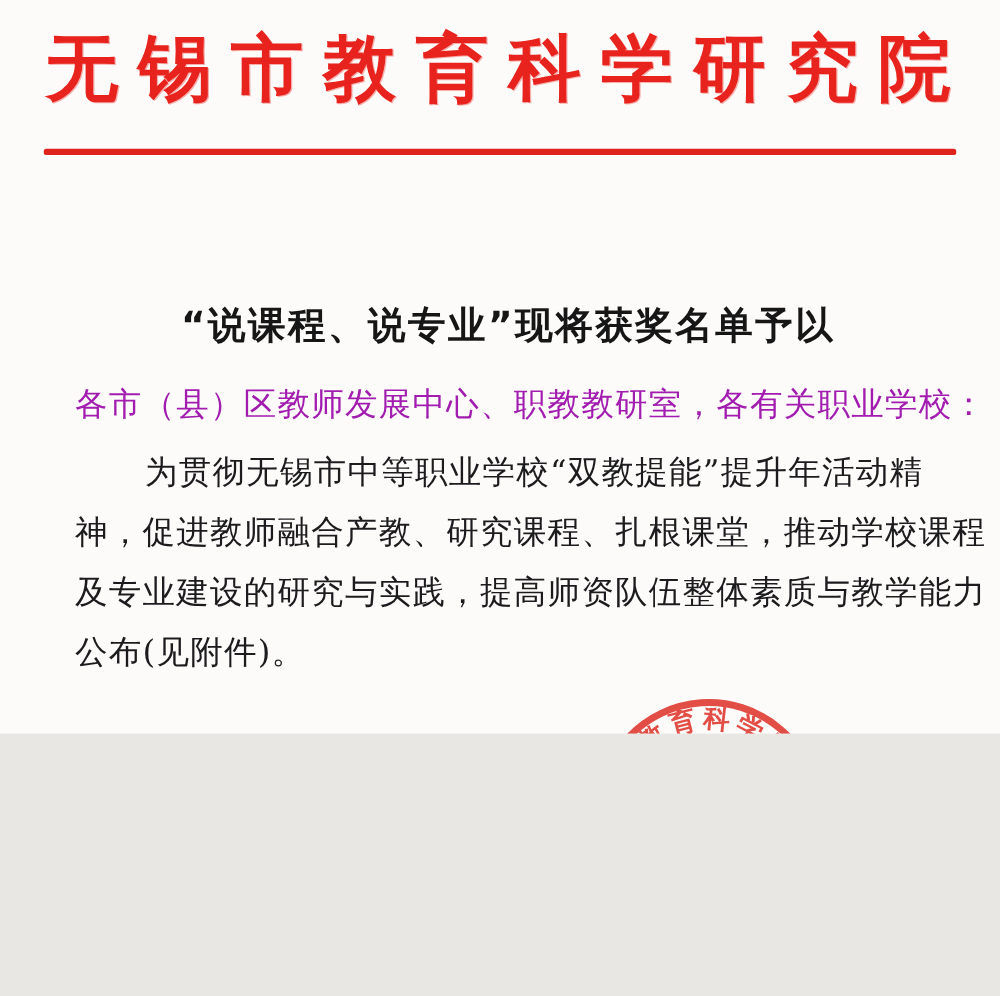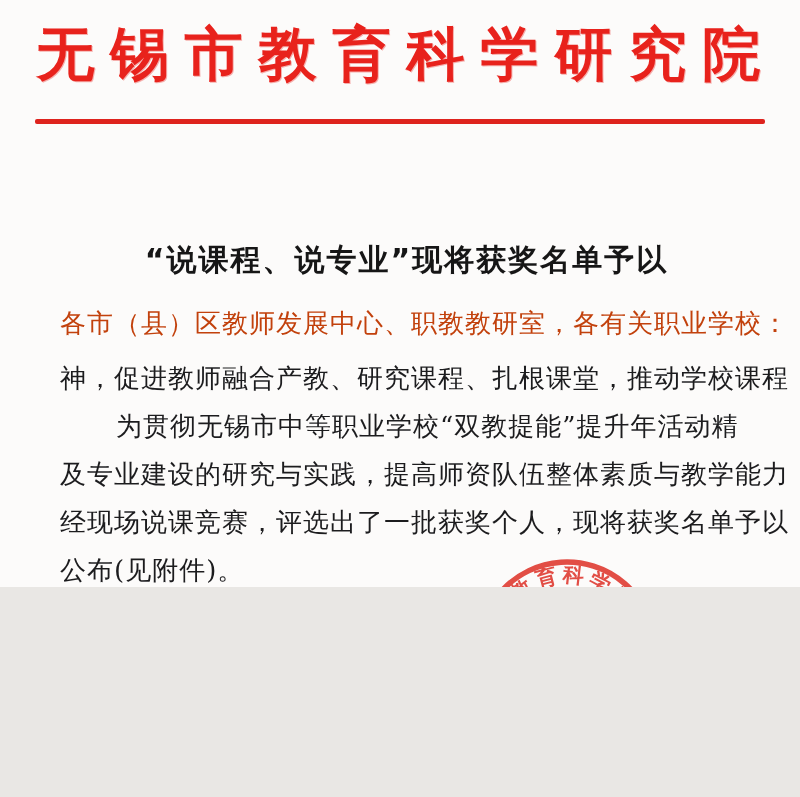--- a/index.html
+++ b/index.html
@@ -57,21 +57,21 @@
   .doc-title.line1 { top: 192px; }
   .doc-title.line2 { top: 240px; }
   
   .salutation {
     position: absolute;
     top: 306px;
     left: 60px;
     right: 40px;
     font-size: 26px;
     letter-spacing: 1px;
-    color: #c2410c;
+    color: #a21caf;
     font-family: "DejaVu Serif", serif;
     white-space: nowrap;
   }
   .body-block {
     position: absolute;
     top: 354px;
     left: 60px;
     right: 58px;
     font-size: 26px;
     letter-spacing: 1px;
@@ -129,24 +129,23 @@
 
   <div class="letterhead">无锡市教育科学研究院</div>
 
   <div class="red-rule"></div>
 
   <div class="doc-title line2">“说课程、说专业”现将获奖名单予以</div>
 
   <div class="salutation">各市（县）区教师发展中心、职教教研室，各有关职业学校：</div>
 
   <div class="body-block">
+    <div class="body-line indent">为贯彻无锡市中等职业学校“双教提能”提升年活动精</div>
     <div class="body-line">神，促进教师融合产教、研究课程、扎根课堂，推动学校课程</div>
-    <div class="body-line indent">为贯彻无锡市中等职业学校“双教提能”提升年活动精</div>
     <div class="body-line">及专业建设的研究与实践，提高师资队伍整体素质与教学能力，</div>
-    <div class="body-line">经现场说课竞赛，评选出了一批获奖个人，现将获奖名单予以</div>
     <div class="body-line">公布(见附件)。</div>
   </div>
 
   <div class="signature">无锡教育科学研究院</div>
   <div class="sign-date">二0二四年十二月二十五日</div>
 
   <svg class="stamp" viewBox="0 0 186 186">
     <defs>
       <path id="arcTop" d="M 29.1,116.3 A 68,68 0 1 1 156.9,116.3" fill="none"></path>
       <path id="arcBottom" d="M 34.7,141.6 A 76,76 0 0 0 151.3,141.6" fill="none"></path>

